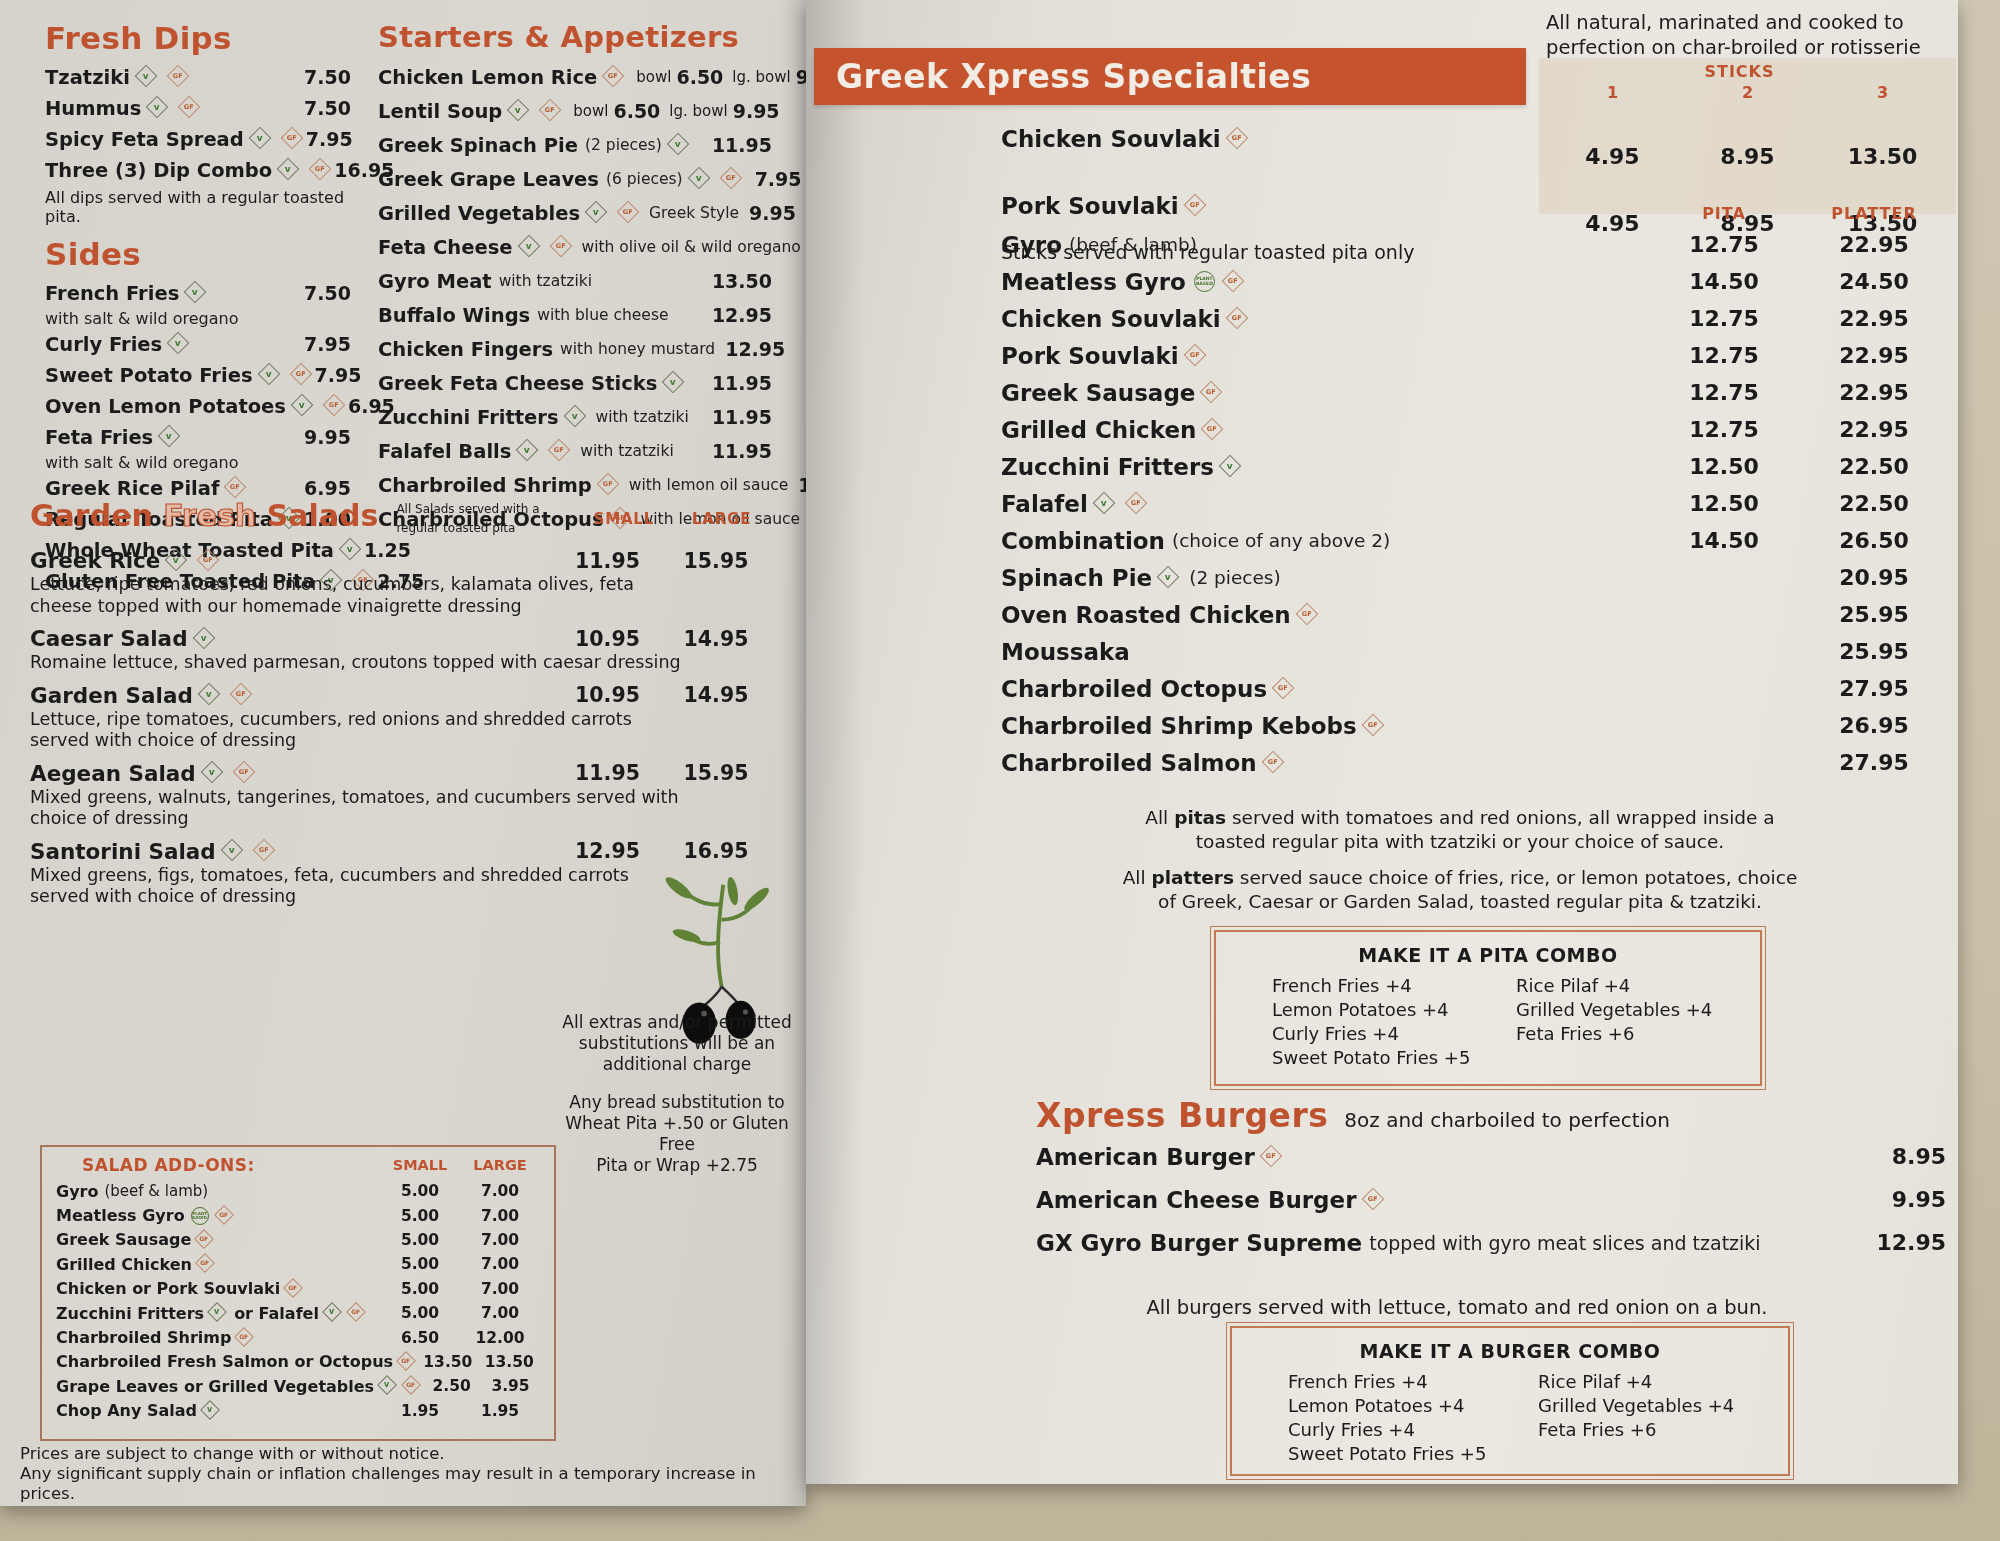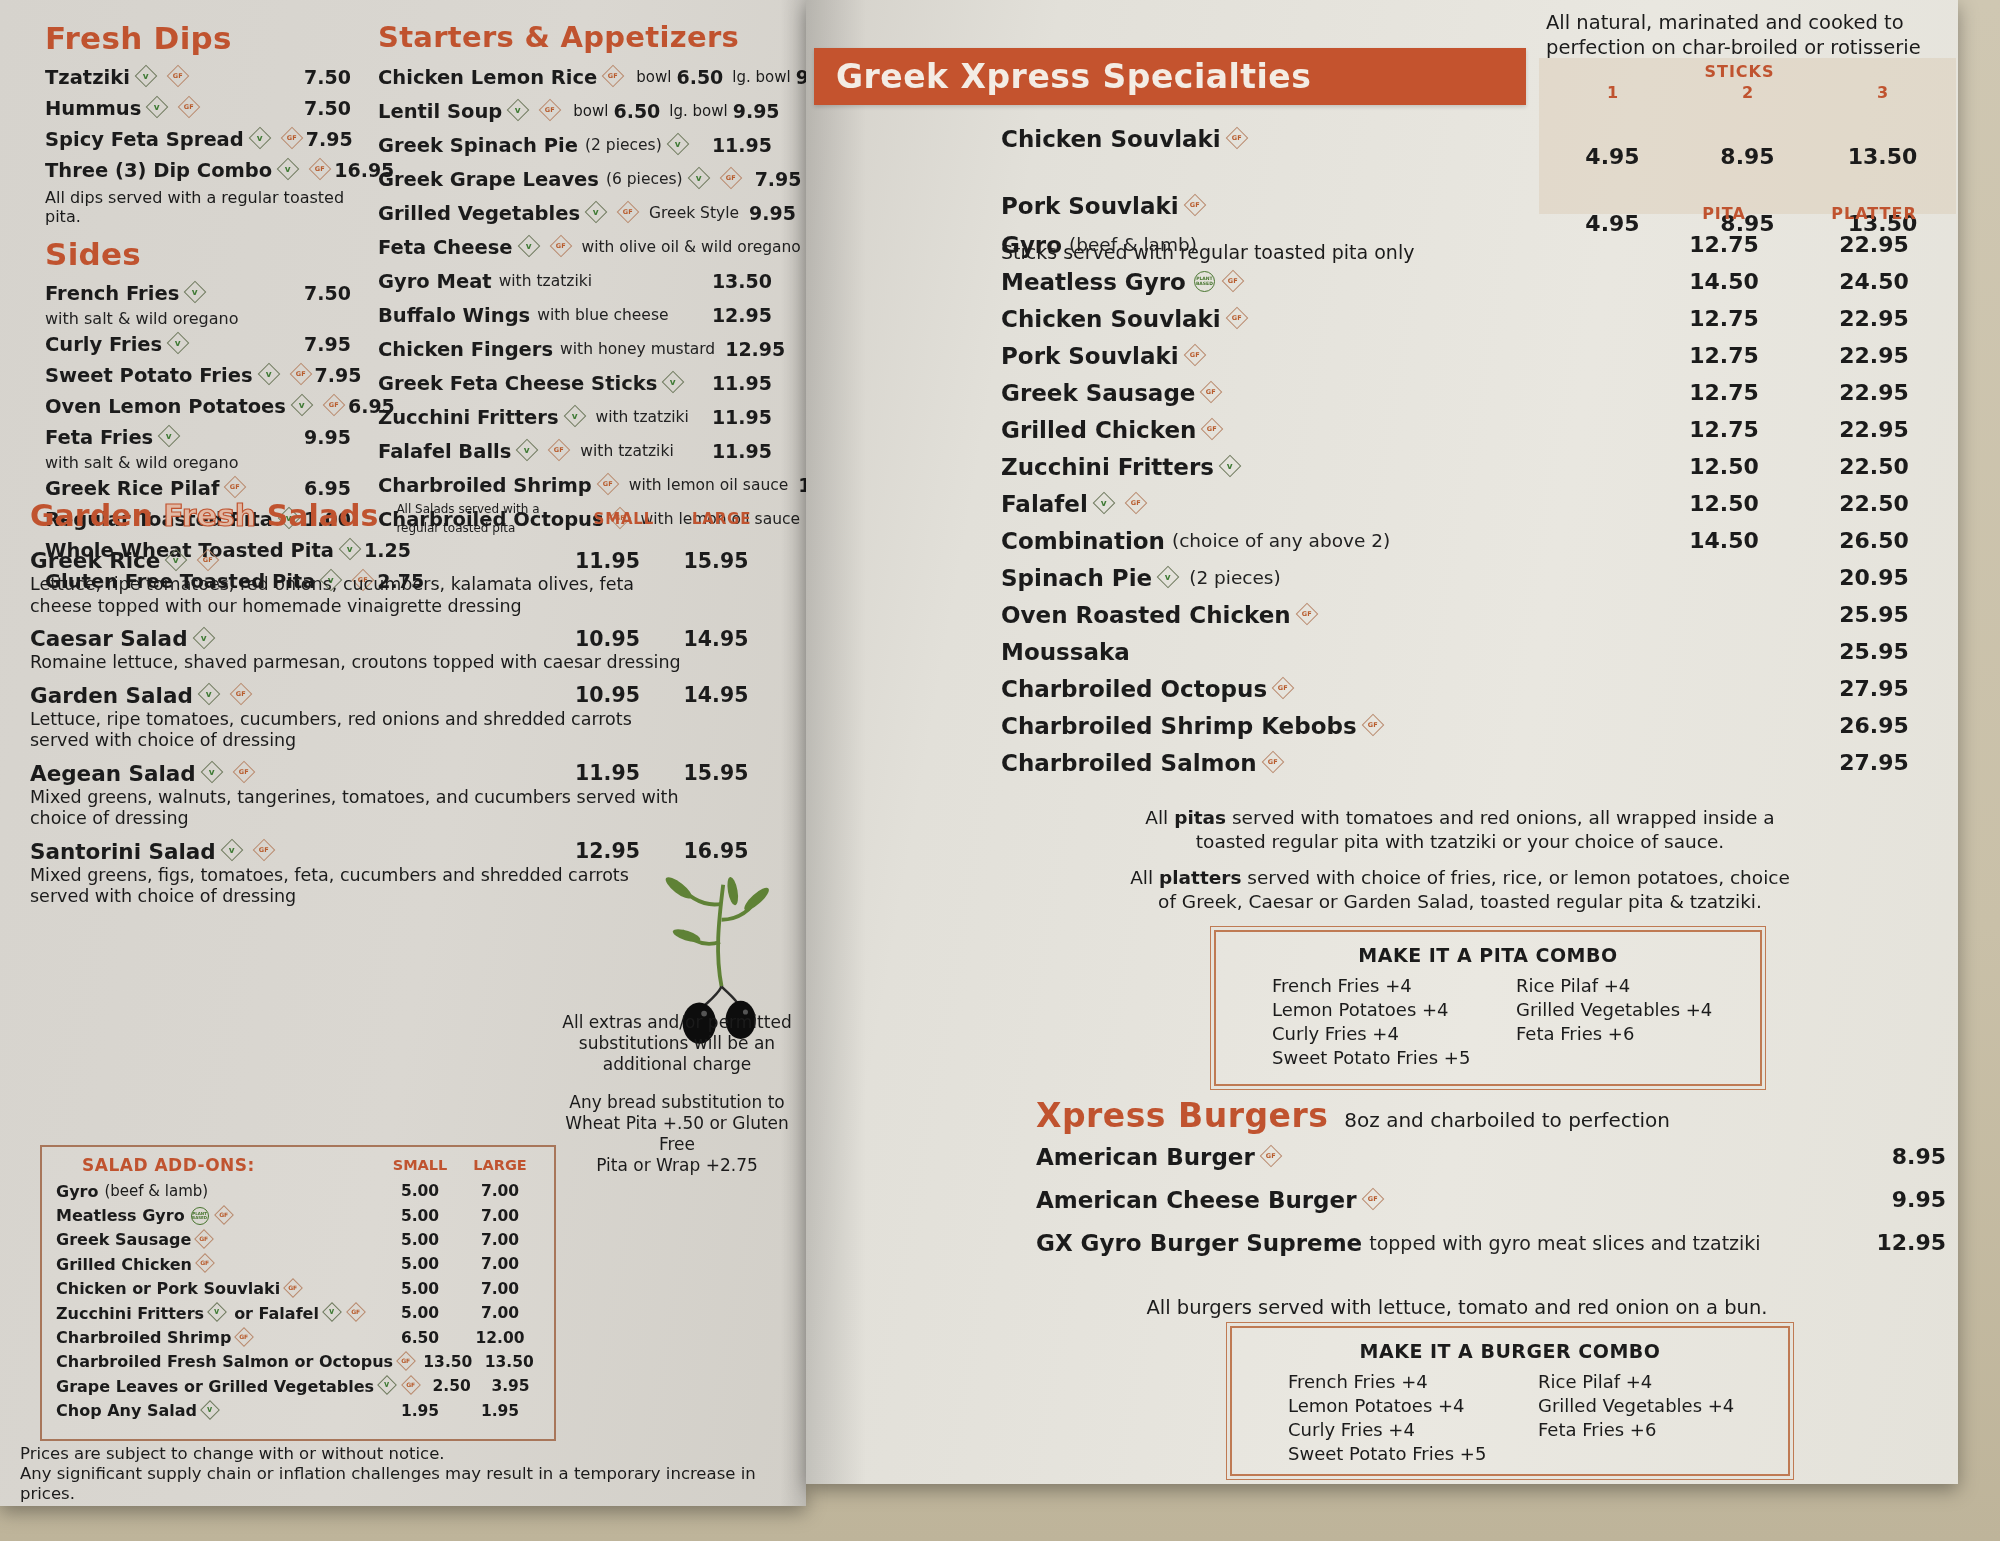--- a/index.html
+++ b/index.html
@@ -1087,21 +1087,21 @@
   <div class="rnotes">
     <div class="rnote">
       <span>All</span>
       <b>pitas</b>
       <span>served with tomatoes and red onions, all wrapped inside a</span><br>
       <span>toasted regular pita with tzatziki or your choice of sauce.</span>
     </div>
     <div class="rnote">
       <span>All</span>
       <b>platters</b>
-      <span>served with choice of fries, rice, or lemon potatoes, choice</span><br>
+      <span>served sauce choice of fries, rice, or lemon potatoes, choice</span><br>
       <span>of Greek, Caesar or Garden Salad, toasted regular pita &amp; tzatziki.</span>
     </div>
   </div>
 
   <div class="combo-box pita-combo">
     <div class="combo-title">MAKE IT A PITA COMBO</div>
     <div class="combo-cols">
       <div class="combo-col">
           <div class="combo-item">French Fries +4</div>
           <div class="combo-item">Lemon Potatoes +4</div>

